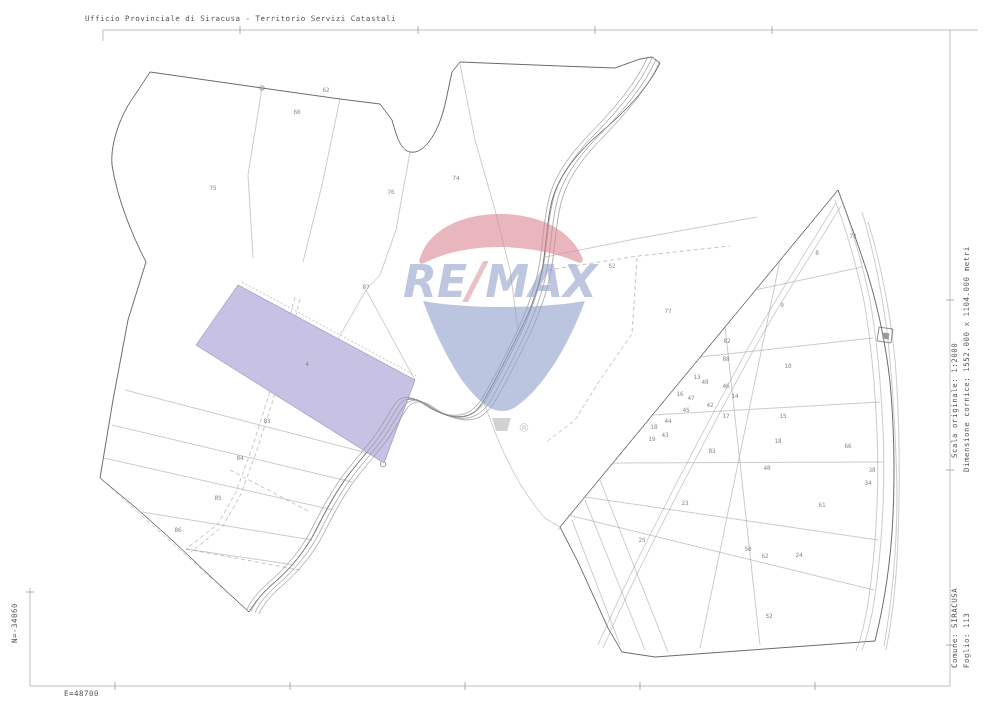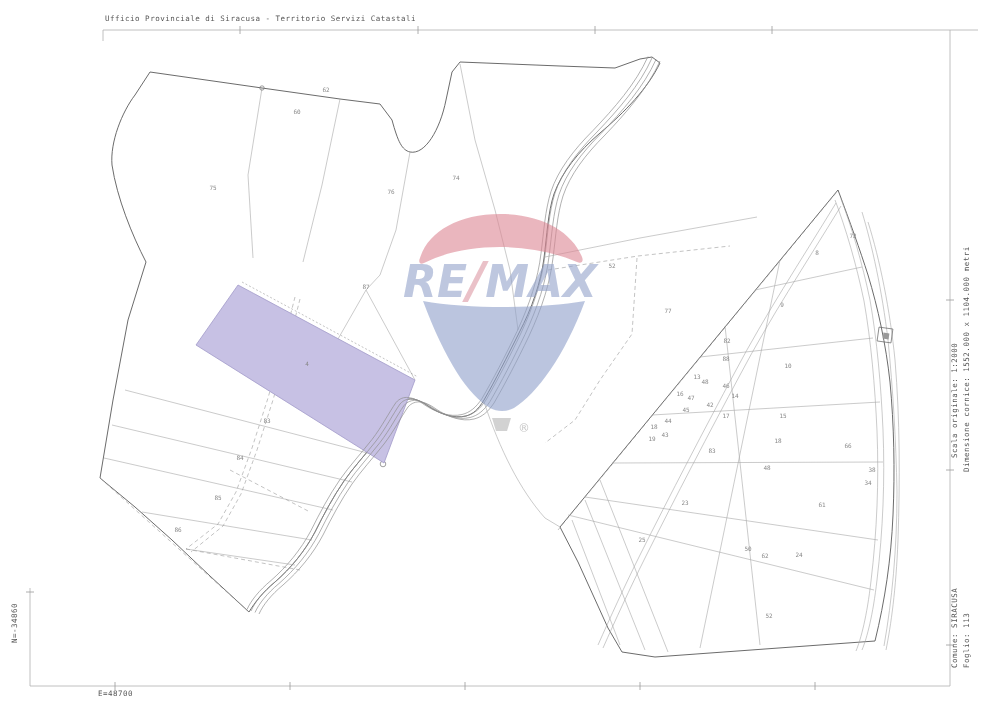--- a/index.html
+++ b/index.html
@@ -1,19 +1,19 @@
 <!DOCTYPE html>
 <html><head>
 <meta charset="utf-8">
 <style>
   html,body{margin:0;padding:0;background:#fff;}
   .canvas{position:relative;width:1000px;height:709px;background:#fff;overflow:hidden;
           font-family:"DejaVu Sans Mono",monospace;}
   svg{position:absolute;left:0;top:0;}
-  .htext{position:absolute;font:7.5px "DejaVu Sans Mono",monospace;color:#555;letter-spacing:.5px;white-space:nowrap;margin-left:20px;}
+  .htext{position:absolute;font:7.5px "DejaVu Sans Mono",monospace;color:#555;letter-spacing:.5px;white-space:nowrap;}
   .vtext{position:absolute;font:7.5px "DejaVu Sans Mono",monospace;color:#555;letter-spacing:.5px;
          white-space:nowrap;transform-origin:0 0;transform:rotate(-90deg);}
   .pn{font:6px "DejaVu Sans Mono",monospace;fill:#888;text-anchor:middle;}
   .outline{fill:none;stroke:#5a5a5a;stroke-width:.9;stroke-linejoin:round;}
   .inner{fill:none;stroke:#a8a8a8;stroke-width:.6;stroke-linejoin:round;}
   .dash{fill:none;stroke:#9a9a9a;stroke-width:.6;stroke-dasharray:4 3;}
   .dash2{fill:none;stroke:#9a9a9a;stroke-width:.6;stroke-dasharray:2 2;}
   .stream{fill:none;stroke:#8f8f8f;stroke-width:.7;}
   .frame{stroke:#b0b0b0;stroke-width:.8;}
   .tick{stroke:#999;stroke-width:.8;}
@@ -208,14 +208,14 @@
 
   <div class="htext" style="left:85px;top:14px;">Ufficio Provinciale di Siracusa - Territorio Servizi Catastali</div>
 
   <div class="vtext" style="left:950px;top:458px;">Scala originale: 1:2000</div>
   <div class="vtext" style="left:962px;top:472px;">Dimensione cornice: 1552.000 x 1104.000 metri</div>
 
   <div class="vtext" style="left:950px;top:668px;">Comune: SIRACUSA</div>
   <div class="vtext" style="left:962px;top:668px;">Foglio: 113</div>
 
   <div class="vtext" style="left:10px;top:643px;">N=-34860</div>
-  <div class="htext" style="left:78px;top:689px;">E=48700</div>
+  <div class="htext" style="left:64px;top:689px;">E=48700</div>
 </div>
 
 </body></html>

